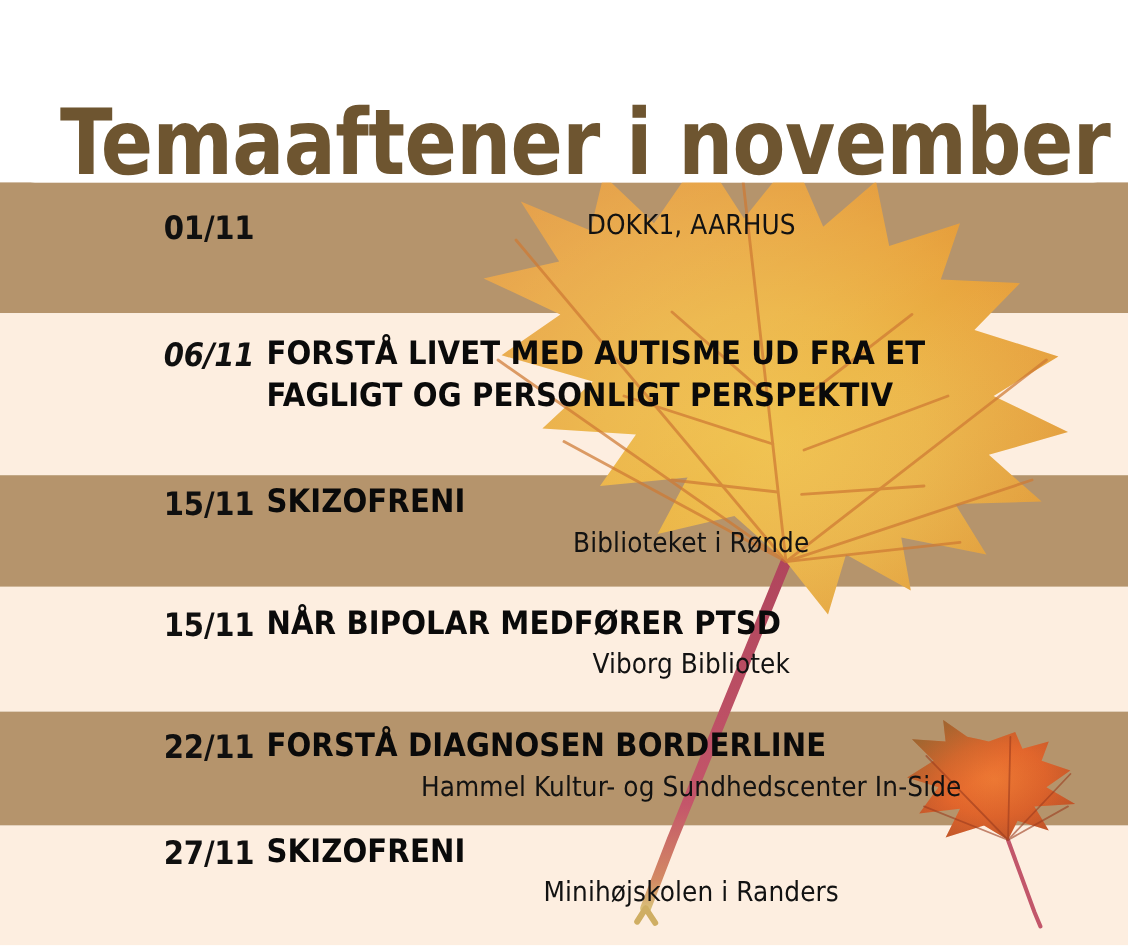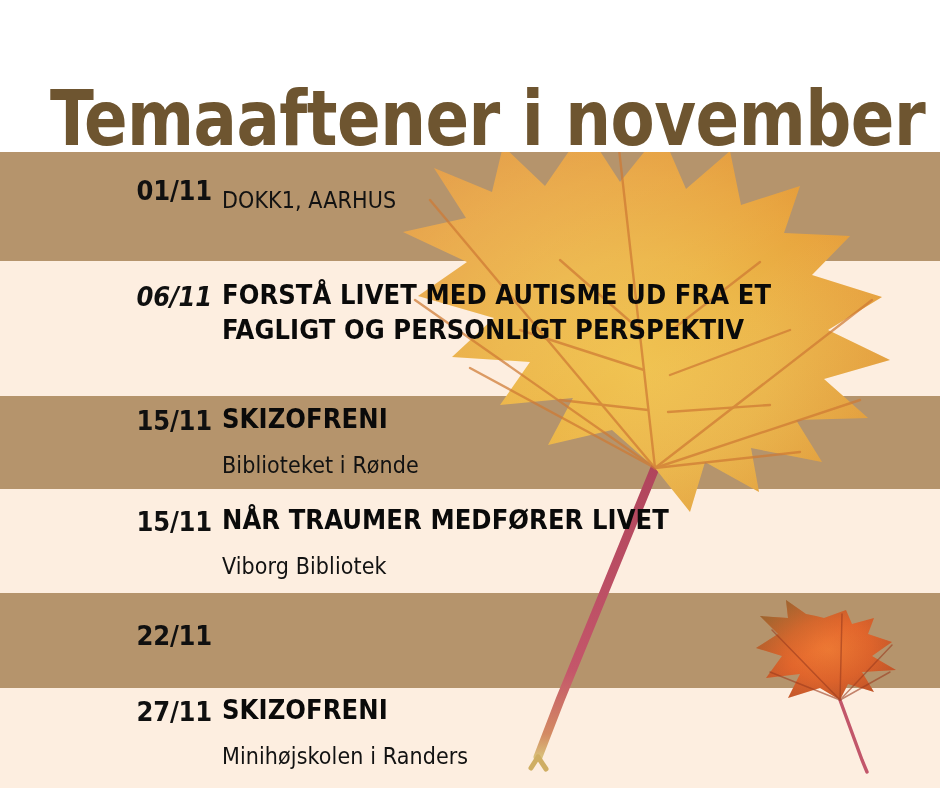--- a/index.html
+++ b/index.html
@@ -71,23 +71,24 @@
     line-height:35px;
     letter-spacing:0.1px;
     font-family:"DejaVu Sans Condensed","Liberation Sans Narrow","Liberation Sans",sans-serif;
     white-space:pre-line;
   }
   .row-venue{
     font-size:23px;
     font-weight:400;
     color:#121212;
     line-height:30px;
-    margin-top:14px;
+    margin-top:2px;
     letter-spacing:0.1px;
     font-family:"DejaVu Sans Condensed","Liberation Sans Narrow","Liberation Sans",sans-serif;
+    text-align:center;
   }
 </style>
 </head>
 <body>
 
 <div id="poster">
 
   <div id="bands">
       <div class="band" style="top: 152px; height: 109px; background: rgb(181, 148, 108);"></div>
       <div class="band" style="top: 261px; height: 135px; background: rgb(253, 238, 224);"></div>
@@ -215,26 +216,30 @@
       <div class="row" style="top: 396px; height: 93px;">
         <div class="row-date" style="top: 9px;">15/11</div>
         <div class="row-body" style="top: 5px;">
           <div class="row-title">SKIZOFRENI</div>
           <div class="row-venue">Biblioteket i Rønde</div>
         </div>
       </div>
       <div class="row" style="top: 489px; height: 104px;">
         <div class="row-date" style="top: 17px;">15/11</div>
         <div class="row-body" style="top: 13px;">
-          <div class="row-title">NÅR TRAUMER MEDFØRER LIVET</div>
+          <div class="row-title">NÅR BIPOLAR MEDFØRER PTSD</div>
           <div class="row-venue">Viborg Bibliotek</div>
         </div>
       </div>
       <div class="row" style="top: 593px; height: 95px;">
-        <div class="row-date" style="top: 15px; margin-top: 12px;">22/11</div>
+        <div class="row-date" style="top: 15px;">22/11</div>
+        <div class="row-body" style="top: 11px;">
+          <div class="row-title">FORSTÅ DIAGNOSEN BORDERLINE</div>
+          <div class="row-venue">Hammel Kultur- og Sundhedscenter In-Side</div>
+        </div>
       </div>
       <div class="row" style="top: 688px; height: 100px;">
         <div class="row-date" style="top: 8px;">27/11</div>
         <div class="row-body" style="top: 4px;">
           <div class="row-title">SKIZOFRENI</div>
           <div class="row-venue">Minihøjskolen i Randers</div>
         </div>
       </div>
     </div>
 

